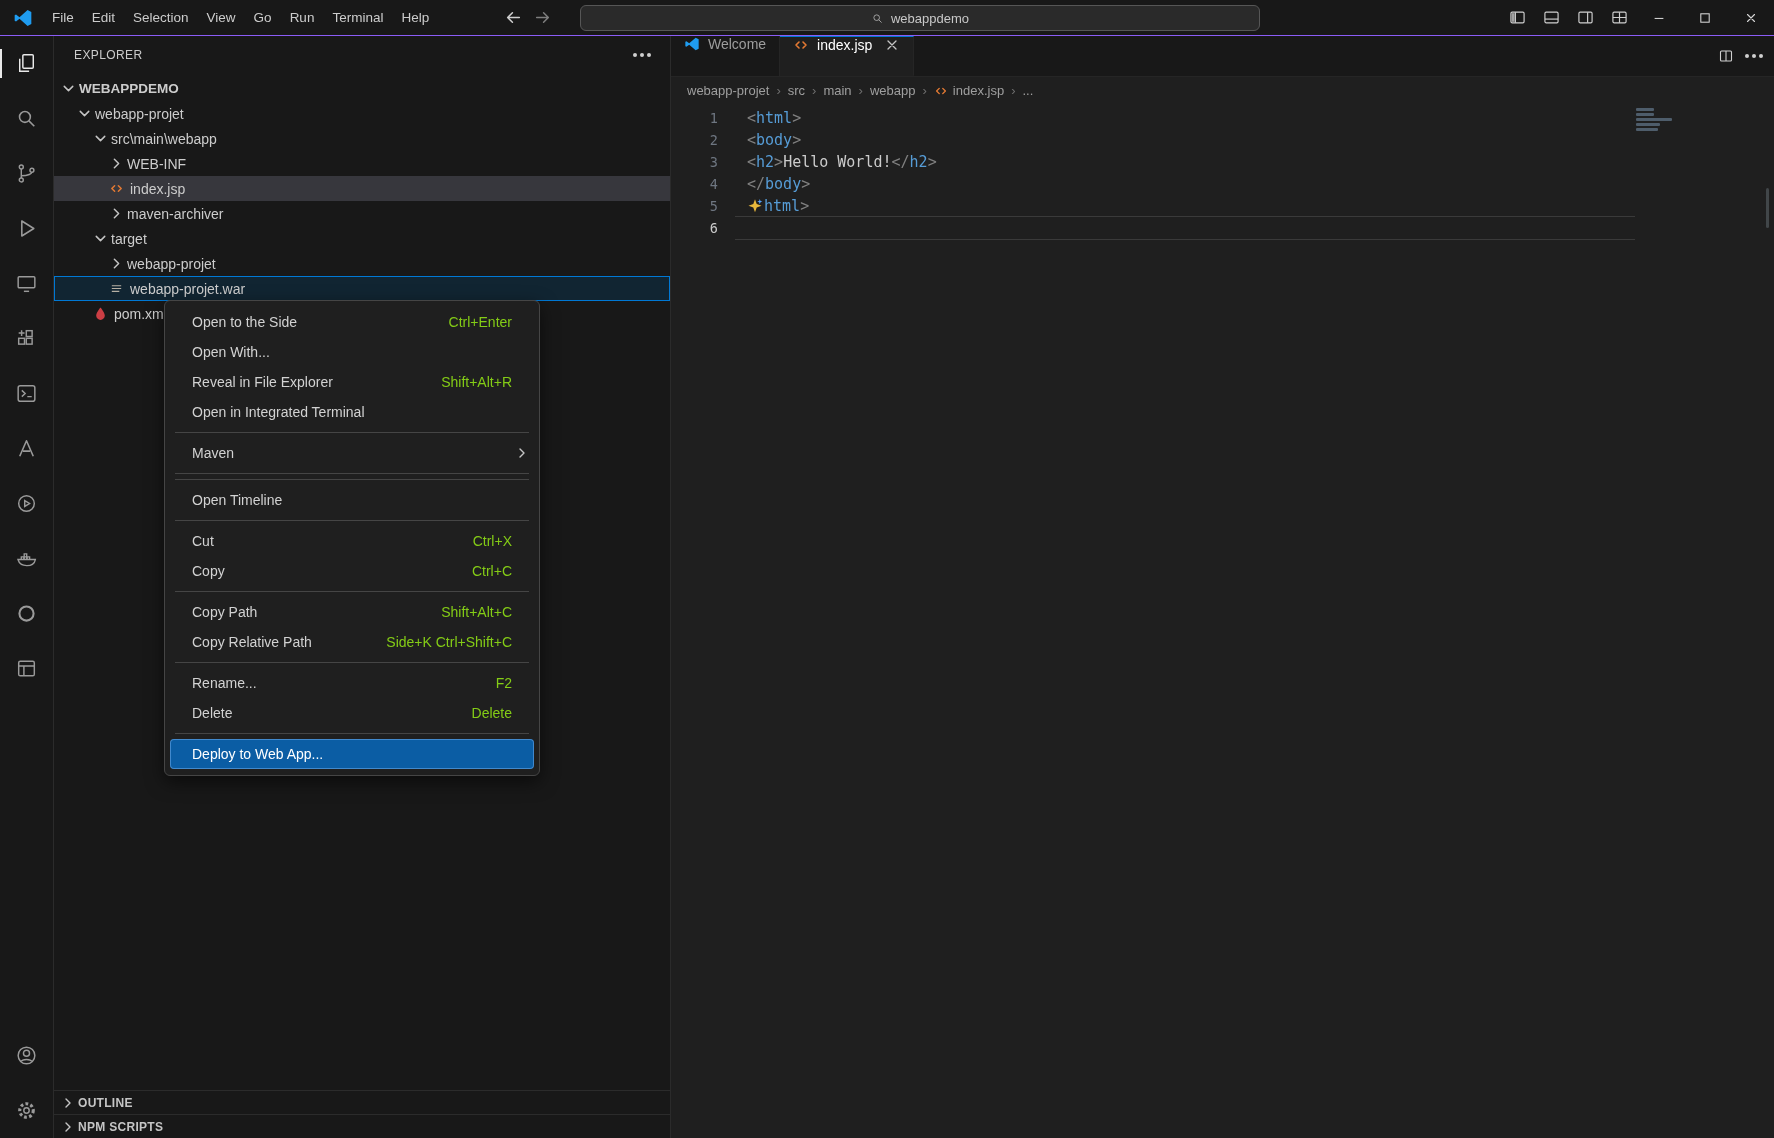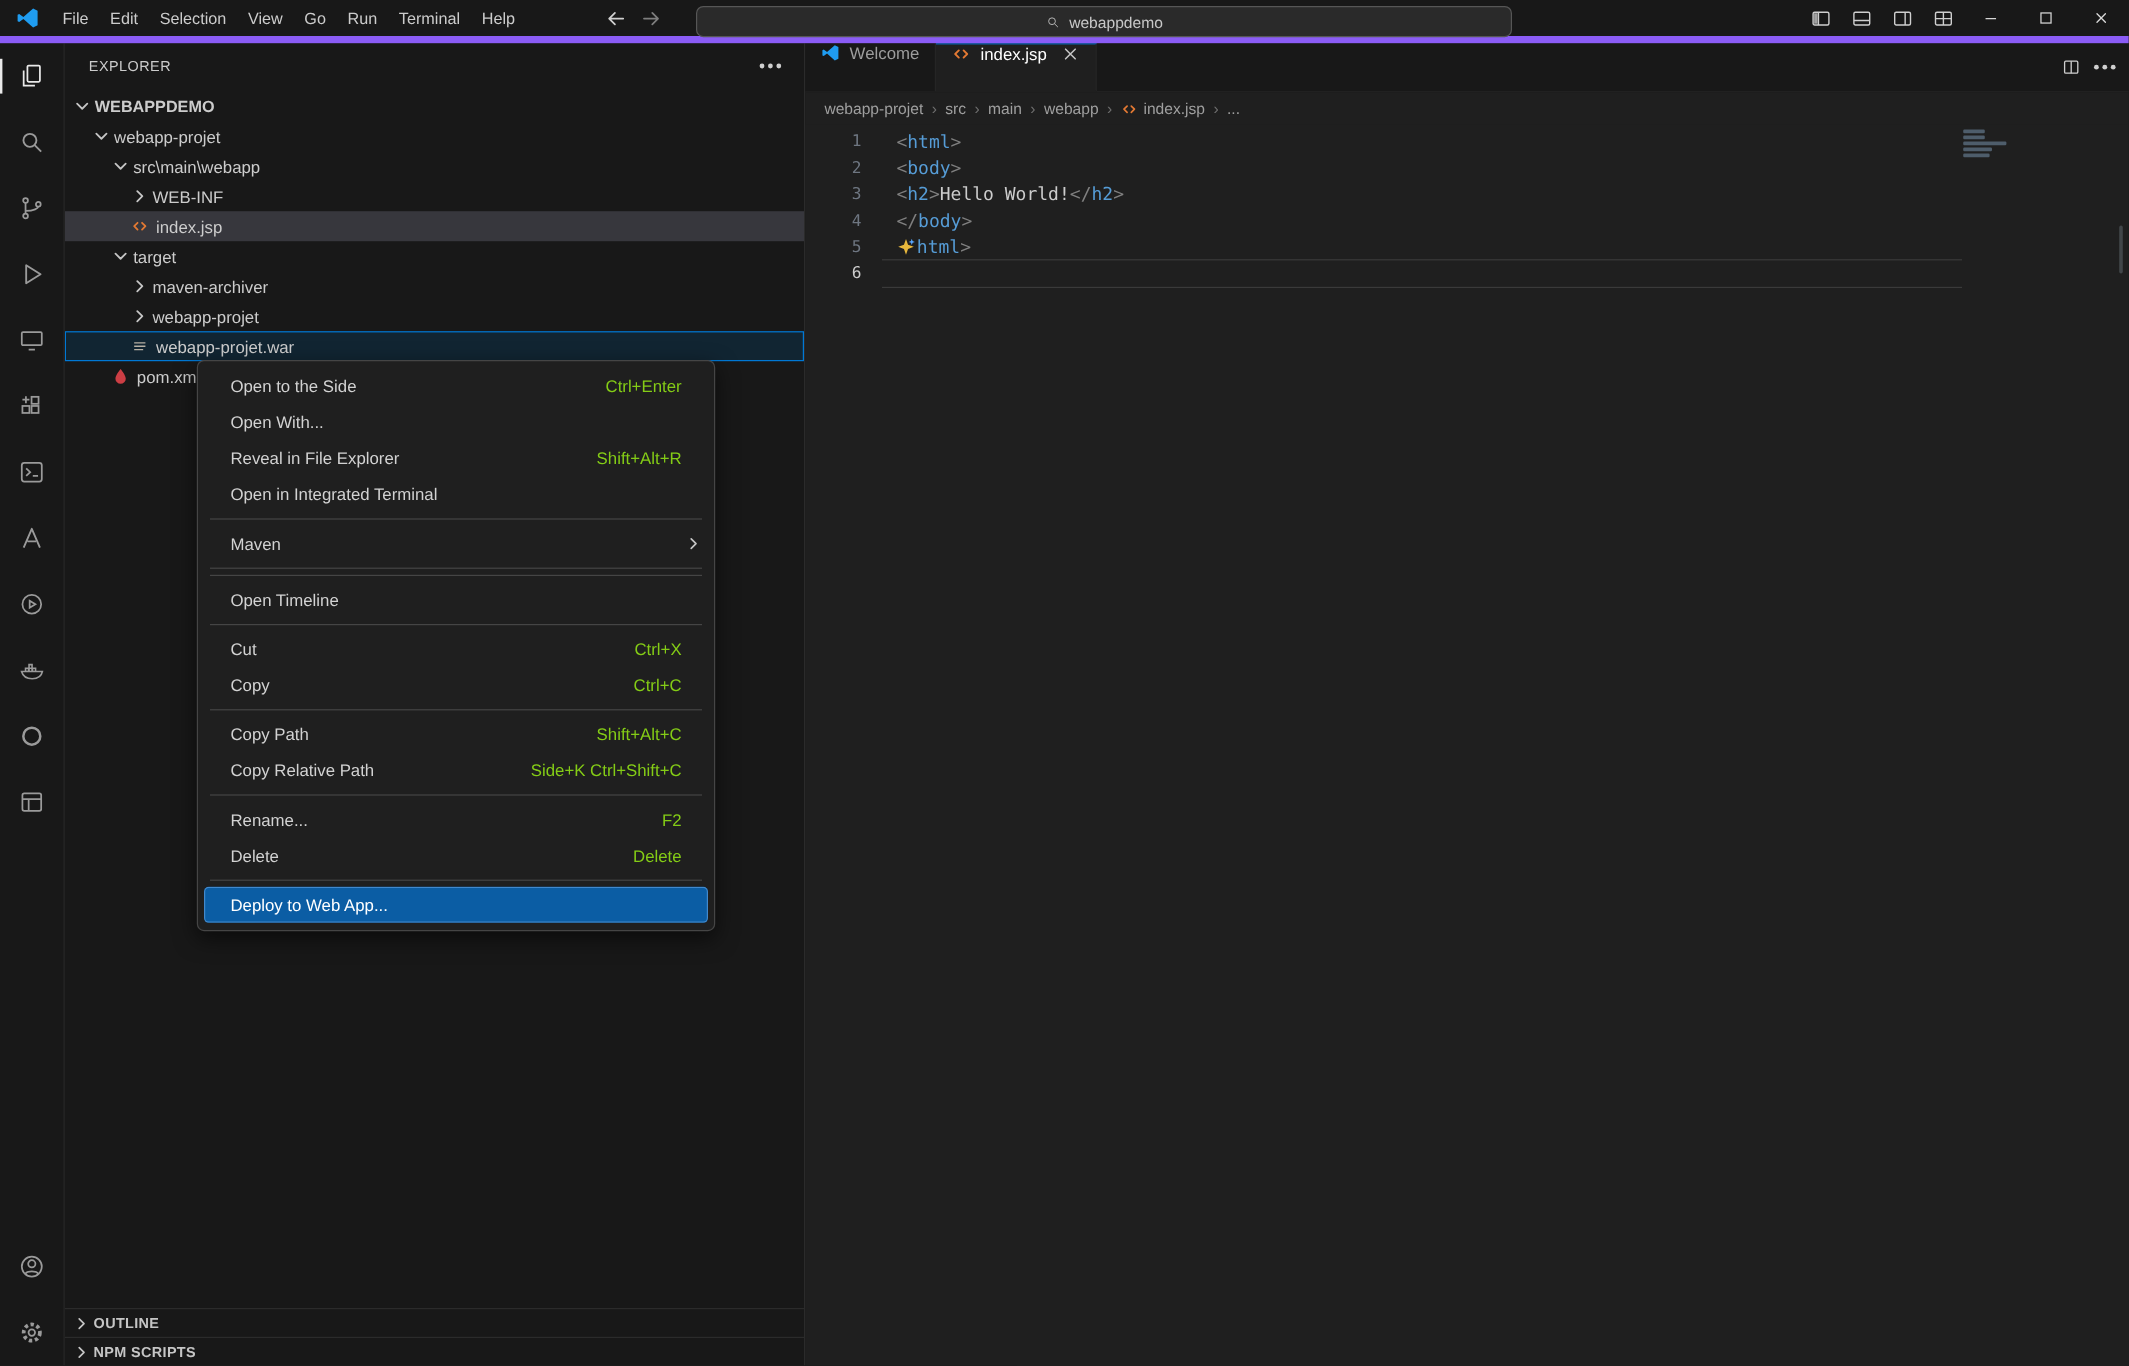--- a/index.html
+++ b/index.html
@@ -1,21 +1,21 @@
 <!DOCTYPE html>
 <html><head>
 <meta charset="utf-8">
 <style>
 *{margin:0;padding:0;box-sizing:border-box;user-select:none}
 html,body{width:1774px;height:1138px;overflow:hidden}
 body{background:#1f1f1f;font-family:"Liberation Sans","DejaVu Sans",sans-serif;color:#ccc;font-size:14px}
 svg{display:block}
 
 
-.titlebar{height:36px;background:#181818;border-bottom:6px solid #8b5cf6;display:flex;align-items:center;position:relative;z-index:10}
+.titlebar{height:36px;background:#181818;border-bottom:1px solid #8b5cf6;display:flex;align-items:center;position:relative;z-index:10}
 .tb-logo{width:20px;height:20px;margin:0 10px 0 13px}
 .tb-menus{display:flex;height:100%}
 .tb-menu{display:flex;align-items:center;padding:0 9px;color:#cccccc;font-size:13.5px;cursor:default}
 .tb-nav{position:absolute;left:505px;top:0;height:100%;display:flex;align-items:center;gap:12px}
 .tb-arrow{width:17px;height:17px;color:#cfcfcf}
 .tb-arrow.fwd{color:#7e7e7e}
 .cmd-center{position:absolute;left:580px;top:5px;width:680px;height:26px;background:#2a2a2a;border:1px solid #565656;border-radius:6px;display:flex;align-items:center;justify-content:center;gap:7px;color:#c8c8c8;font-size:13px}
 .cmd-center svg{width:13px;height:13px;color:#b6b6b6}
 .tb-controls{position:absolute;right:0;top:0;height:100%;display:flex;align-items:stretch}
 .tb-licon{width:34px;display:flex;align-items:center;justify-content:center;color:#cfcfcf}
@@ -49,21 +49,21 @@
 .lvl2{padding-left:38px}
 .lvl3{padding-left:54px}
 .trow.sel{background:#37373d}
 .trow.focusrow{background:rgba(7,62,100,.35);outline:1px solid #0078d4;outline-offset:-1px}
 .jspcol{color:#e37933}
 .warcol{color:#b6b0a4}
 .sections .section{height:24px;border-top:1px solid #2b2b2b;display:flex;align-items:center;padding-left:6px;font-size:12px;font-weight:700;letter-spacing:.3px;color:#c5c5c5}
 .section .chev{width:16px;height:16px}
 
 
-.ctx{position:absolute;left:164px;top:300px;width:432px;background:#1f1f1f;border:1px solid #454545;border-radius:6px;box-shadow:0 6px 18px rgba(0,0,0,.55);padding:6px 0;z-index:100;font-size:14px}
+.ctx{position:absolute;left:164px;top:300px;width:376px;background:#1f1f1f;border:1px solid #454545;border-radius:6px;box-shadow:0 6px 18px rgba(0,0,0,.55);padding:6px 0;z-index:100;font-size:14px}
 .ctx-item{height:30px;display:flex;align-items:center;padding:0 27px;color:#d2d2d2;position:relative}
 .ctx-key{margin-left:auto;color:#84cc16}
 .ctx-sub{position:absolute;right:9px;width:16px;height:16px;color:#c5c5c5}
 .ctx-sep{height:1px;background:#454545;margin:5px 10px}
 .ctx-item.focused{margin:0 5px;padding:0 22px;border-radius:4px;background:#0b5da4;color:#fff;box-shadow:inset 0 0 0 1px rgba(130,190,255,.45)}
 
 
 .editor{flex:1;display:flex;flex-direction:column;background:#1f1f1f;min-width:0}
 .tabbar{height:41px;background:#181818;display:flex;border-bottom:1px solid #252525}
 .tab{height:100%;display:flex;align-items:flex-start;gap:8px;padding:0 13px;font-size:14px;color:#9d9d9d;border-right:1px solid #252525;background:#181818}
@@ -417,31 +417,31 @@
         <span>WEB-INF</span>
       </div>
       <div class="trow lvl3 sel">
         <span class="ficon jspcol">
             <svg width="15" height="15">
               <use href="#i-code"></use>
             </svg>
           </span>
         <span>index.jsp</span>
       </div>
+      <div class="trow lvl3">
+        <svg class="chev">
+            <use href="#i-chev"></use>
+          </svg>
+        <span>maven-archiver</span>
+      </div>
       <div class="trow lvl2">
         <svg class="chev down">
             <use href="#i-chev"></use>
           </svg>
         <span>target</span>
-      </div>
-      <div class="trow lvl3">
-        <svg class="chev">
-            <use href="#i-chev"></use>
-          </svg>
-        <span>maven-archiver</span>
       </div>
       <div class="trow lvl3">
         <svg class="chev">
             <use href="#i-chev"></use>
           </svg>
         <span>webapp-projet</span>
       </div>
       <div class="trow lvl3 focusrow">
         <span class="ficon warcol">
             <svg width="15" height="15">

